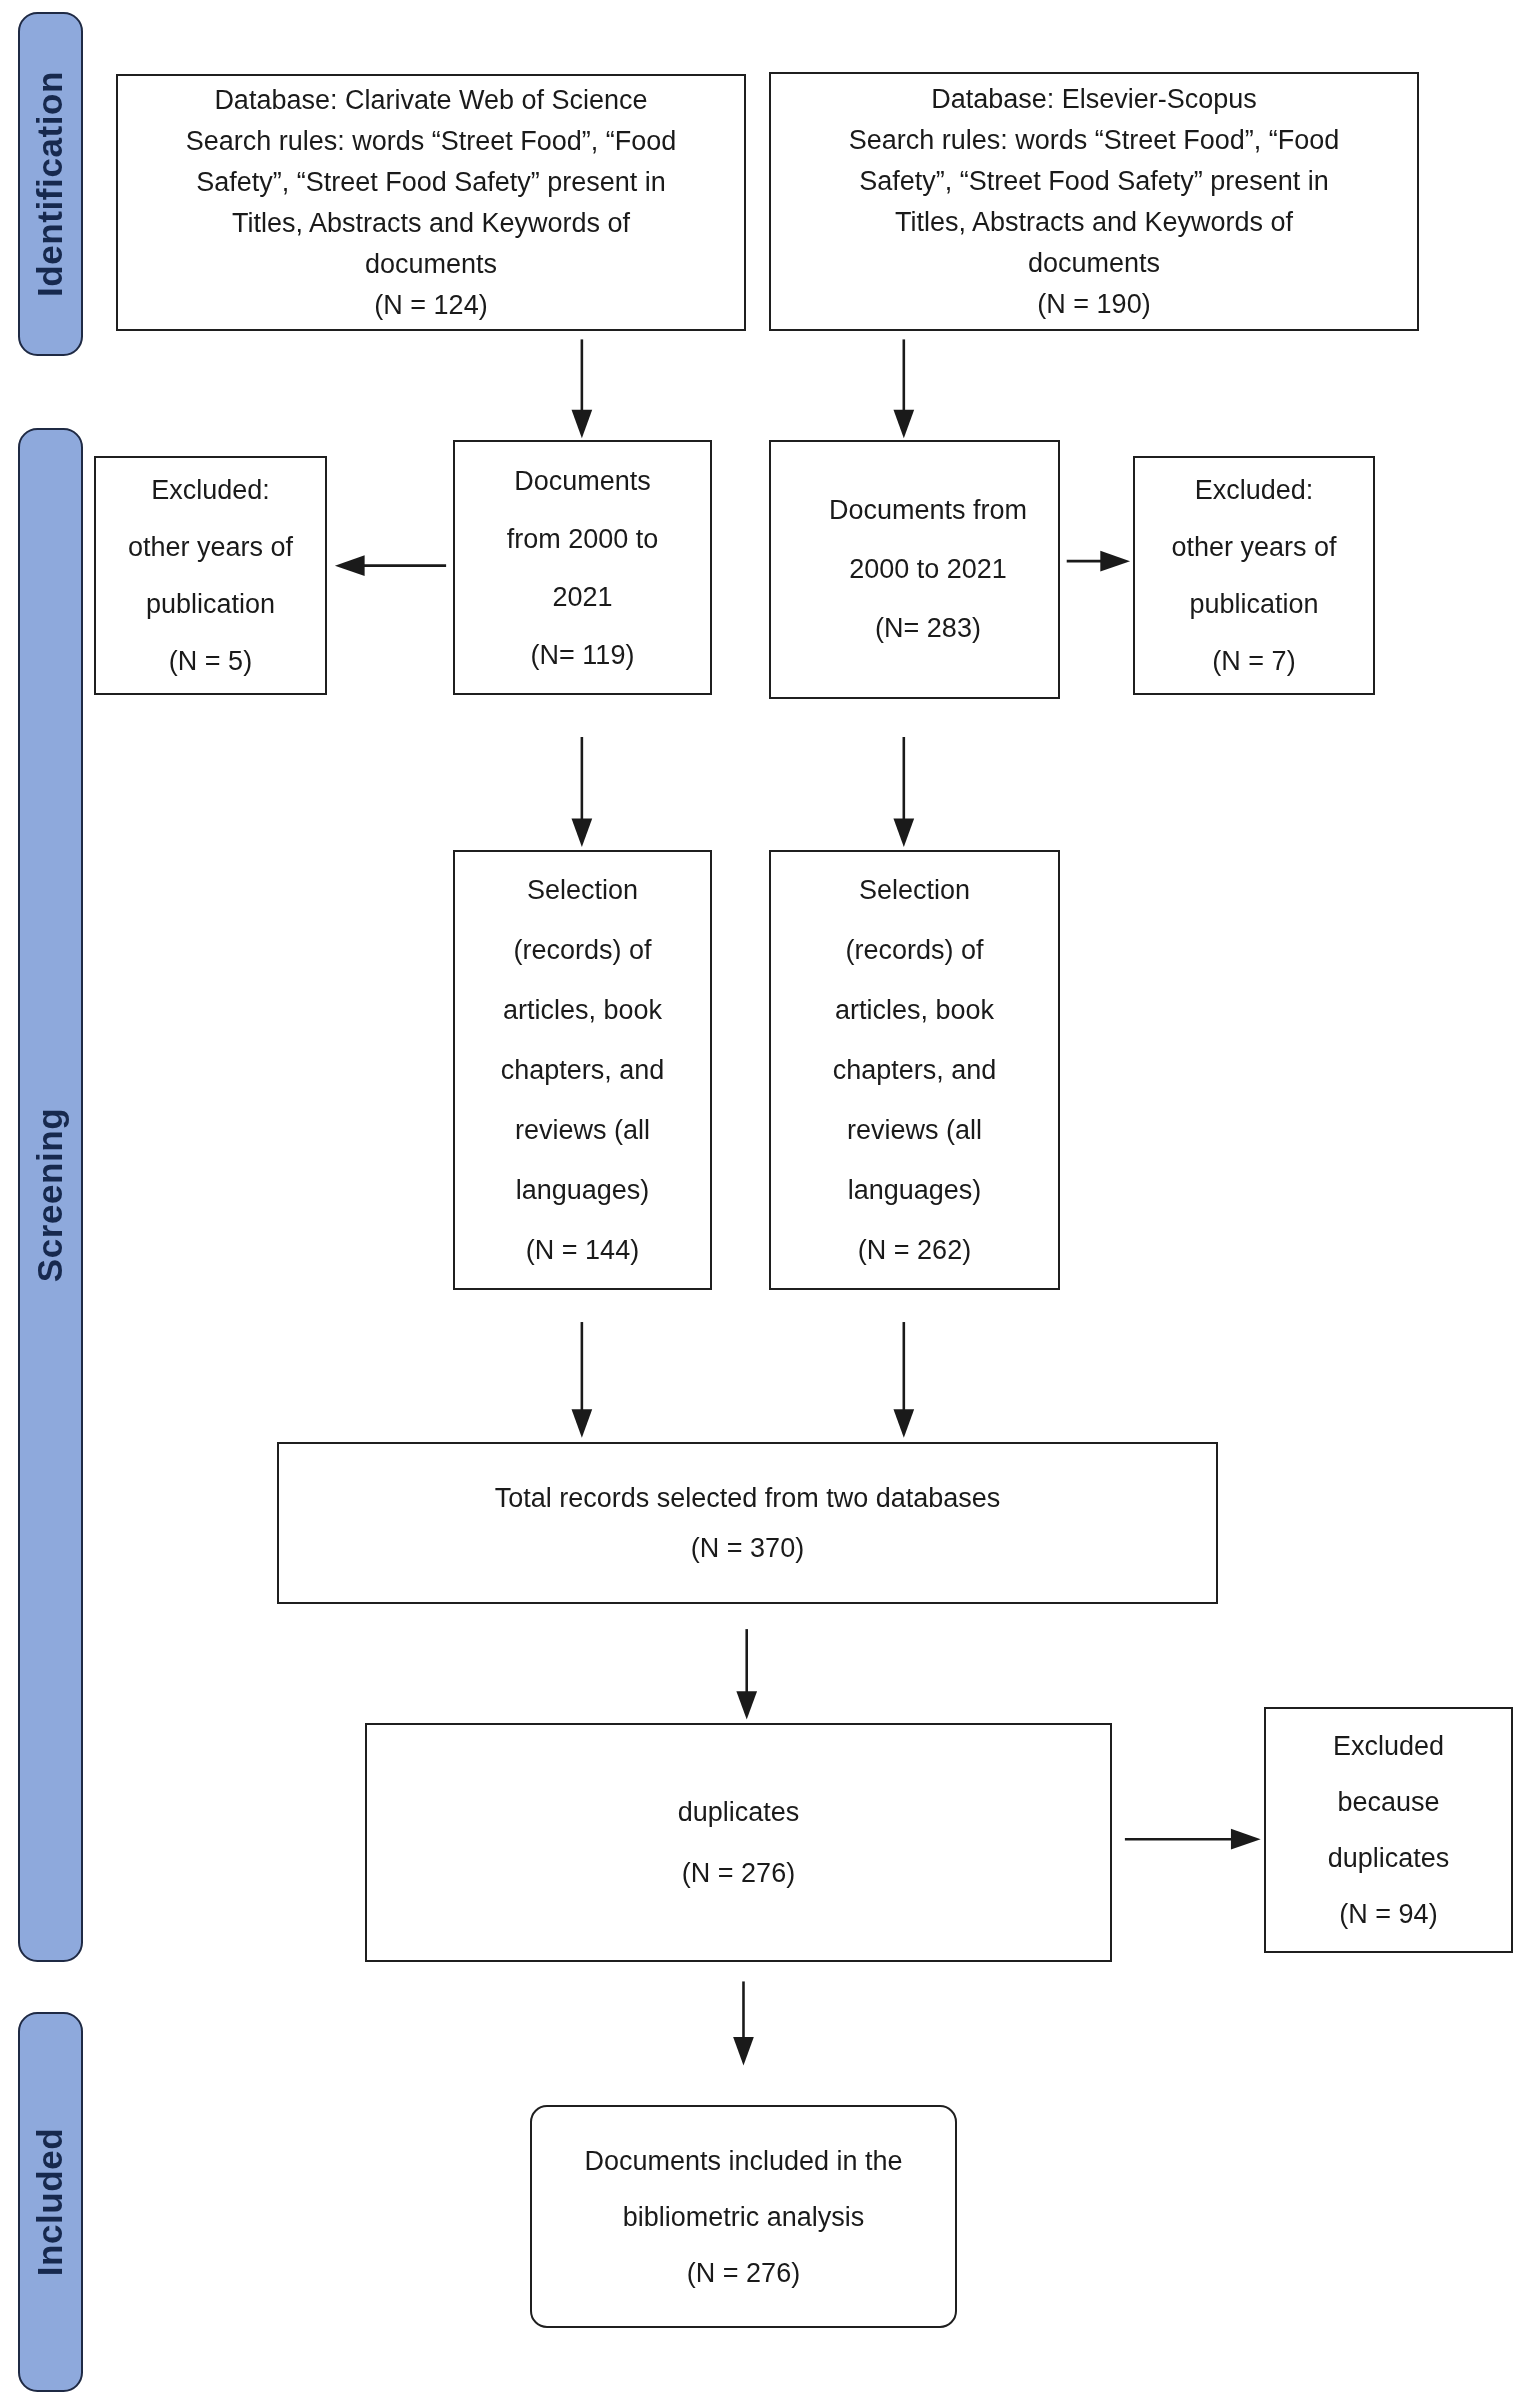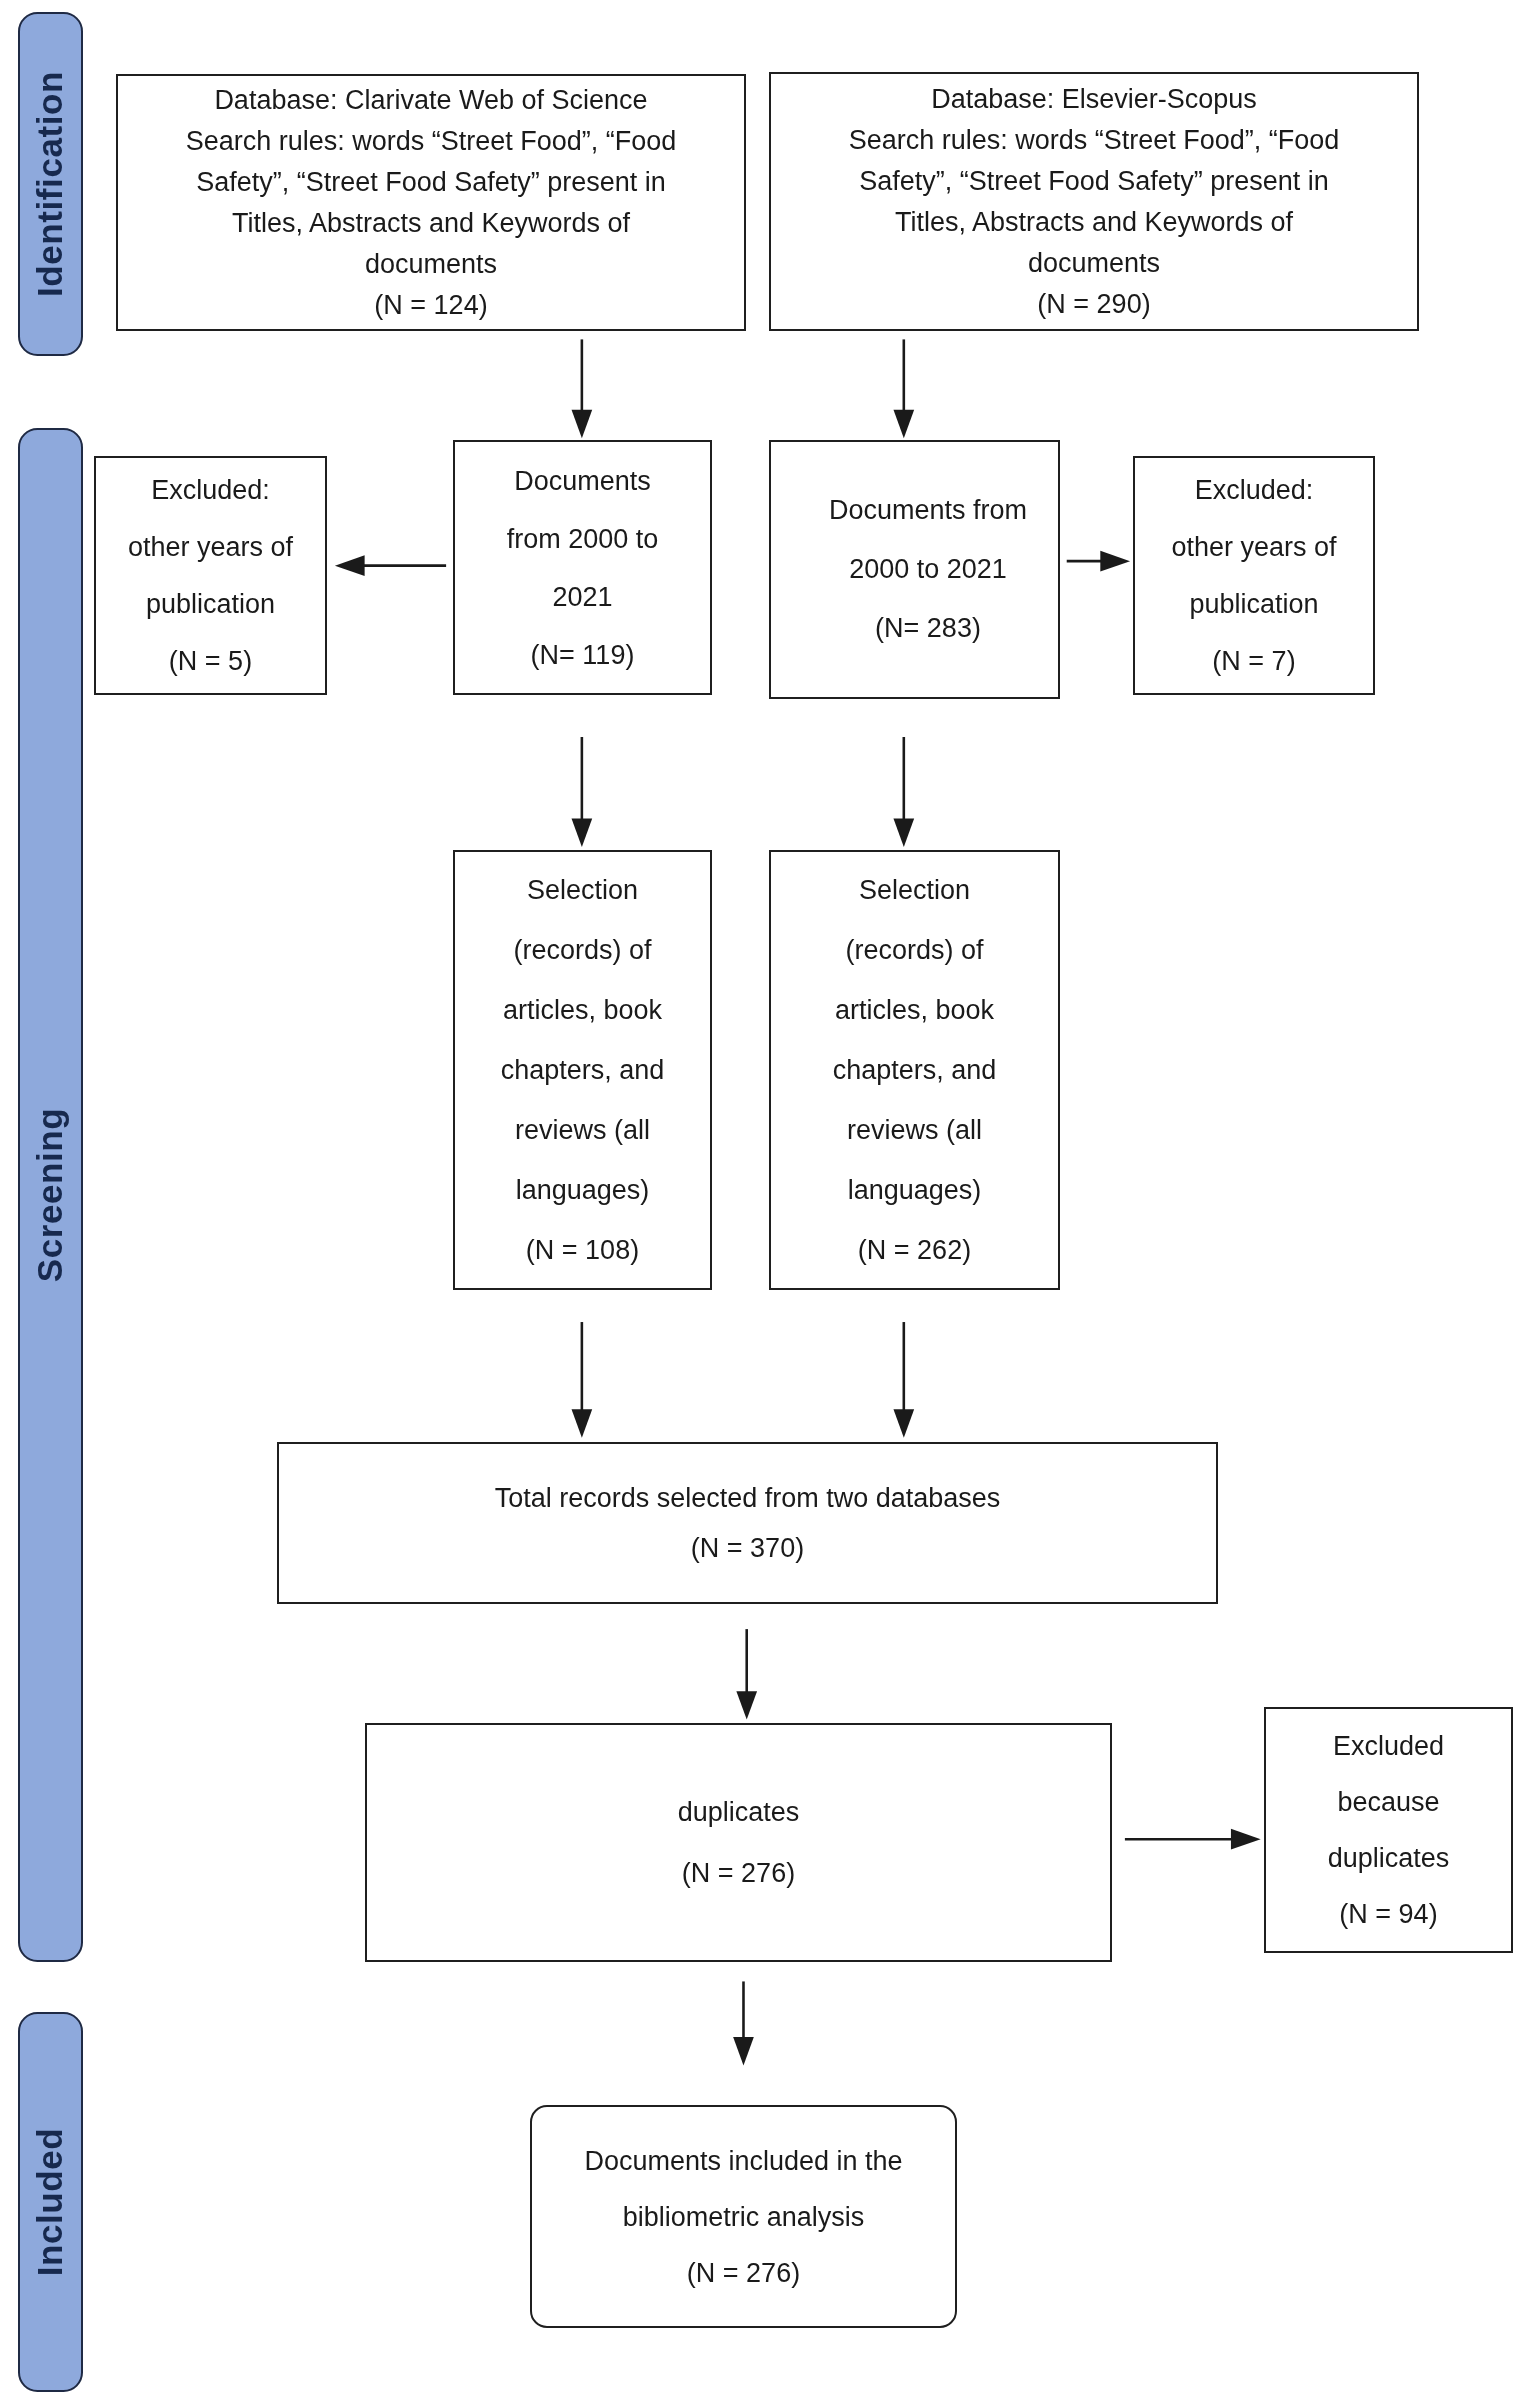--- a/index.html
+++ b/index.html
@@ -82,21 +82,21 @@
       <div class="tline">documents</div>
       <div class="tline">(N = 124)</div>
     </div>
 
   <div class="node" style="left:769px;top:72px;width:650px;height:259px;--lh:41px;">
       <div class="tline">Database: Elsevier-Scopus</div>
       <div class="tline">Search rules: words “Street Food”, “Food</div>
       <div class="tline">Safety”, “Street Food Safety” present in</div>
       <div class="tline">Titles, Abstracts and Keywords of</div>
       <div class="tline">documents</div>
-      <div class="tline">(N = 290)</div>
+      <div class="tline">(N = 190)</div>
     </div>
 
   <div class="node" style="left:94px;top:456px;width:233px;height:239px;--lh:57px;">
       <div class="tline">Excluded:</div>
       <div class="tline">other years of</div>
       <div class="tline">publication</div>
       <div class="tline">(N = 5)</div>
     </div>
 
   <div class="node" style="left:453px;top:440px;width:259px;height:255px;--lh:58px;">
@@ -119,21 +119,21 @@
       <div class="tline">(N = 7)</div>
     </div>
 
   <div class="node" style="left:453px;top:850px;width:259px;height:440px;--lh:60px;">
       <div class="tline">Selection</div>
       <div class="tline">(records) of</div>
       <div class="tline">articles, book</div>
       <div class="tline">chapters, and</div>
       <div class="tline">reviews (all</div>
       <div class="tline">languages)</div>
-      <div class="tline">(N = 108)</div>
+      <div class="tline">(N = 144)</div>
     </div>
 
   <div class="node" style="left:769px;top:850px;width:291px;height:440px;--lh:60px;">
       <div class="tline">Selection</div>
       <div class="tline">(records) of</div>
       <div class="tline">articles, book</div>
       <div class="tline">chapters, and</div>
       <div class="tline">reviews (all</div>
       <div class="tline">languages)</div>
       <div class="tline">(N = 262)</div>

